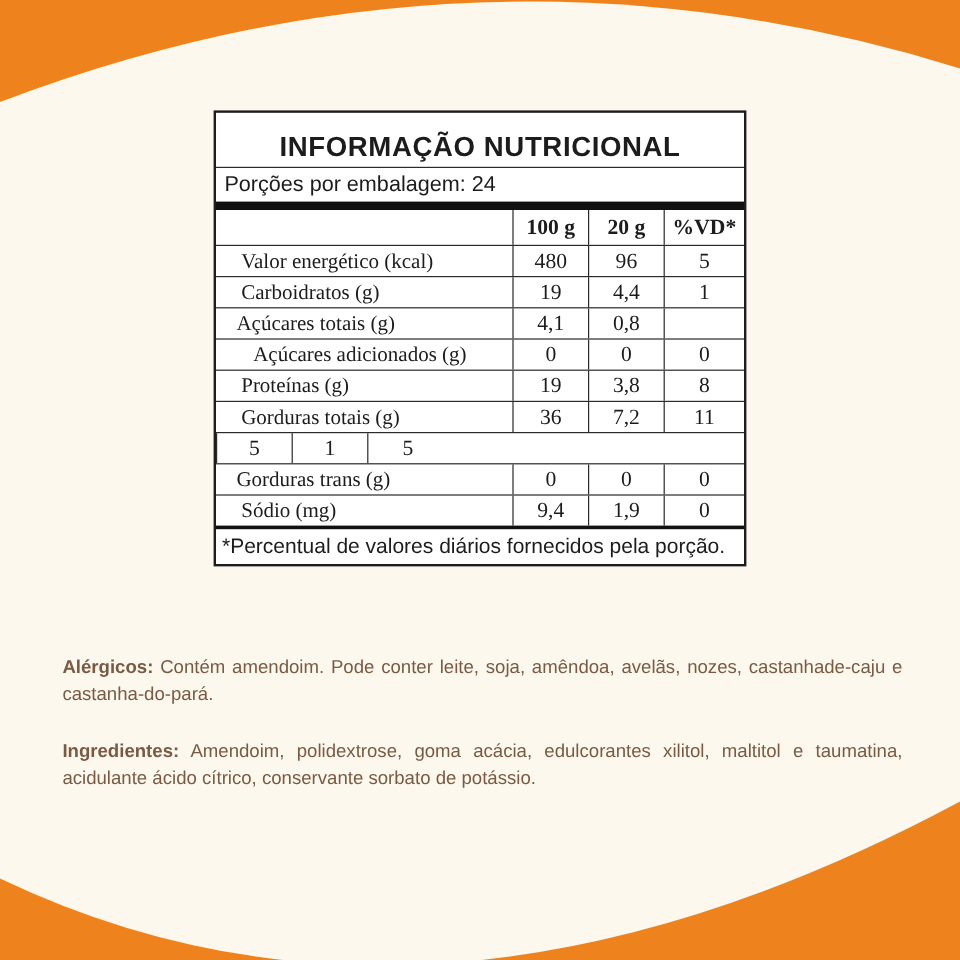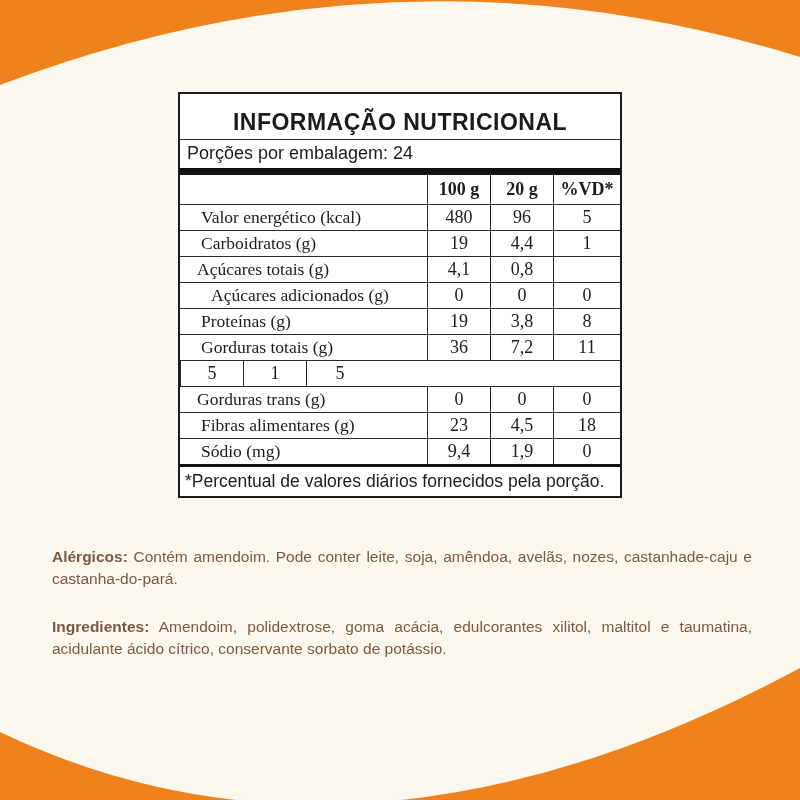--- a/index.html
+++ b/index.html
@@ -137,26 +137,20 @@
       <div class="c-num vd">5</div>
     </div>
 
     <div class="t-row">
       <div class="c-label ind1">Gorduras trans (g)</div>
       <div class="c-num">0</div>
       <div class="c-num">0</div>
       <div class="c-num vd">0</div>
     </div>
 
-    <div class="t-row">
-      <div class="c-label">Fibras alimentares (g)</div>
-      <div class="c-num">23</div>
-      <div class="c-num">4,5</div>
-      <div class="c-num vd">18</div>
-    </div>
 
     <div class="t-row">
       <div class="c-label">Sódio (mg)</div>
       <div class="c-num">9,4</div>
       <div class="c-num">1,9</div>
       <div class="c-num vd">0</div>
     </div>
 
     <div class="t-footnote">*Percentual de valores diários fornecidos pela porção.</div>
   </div>

